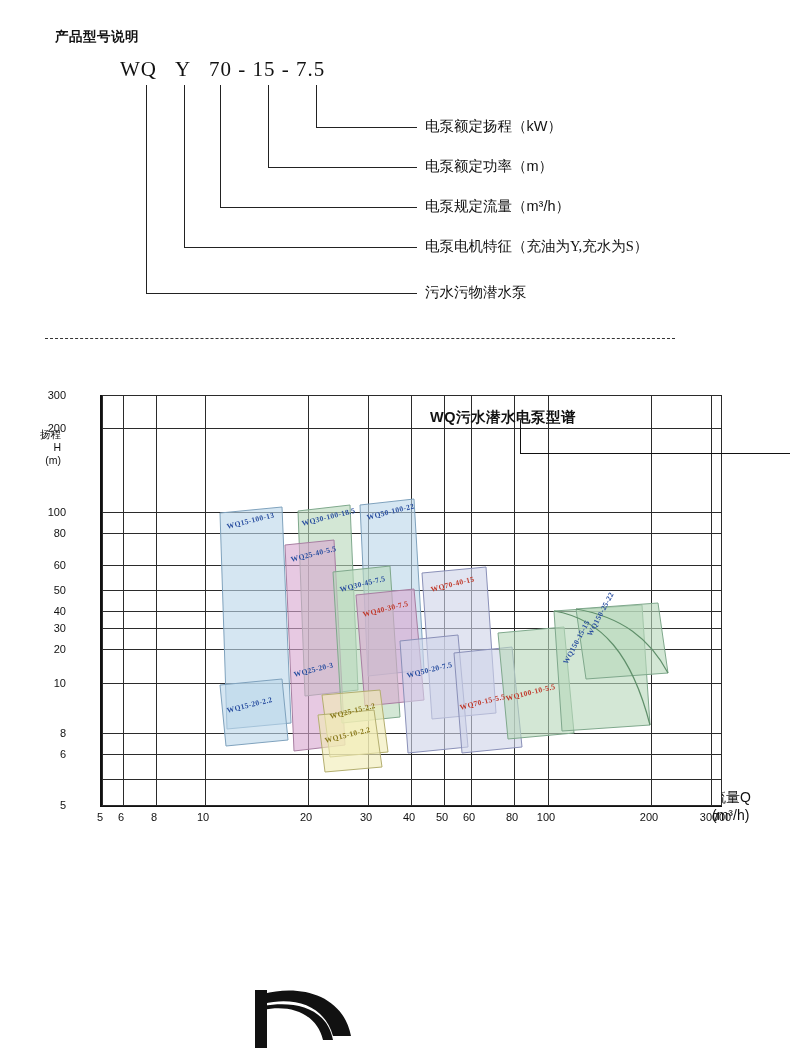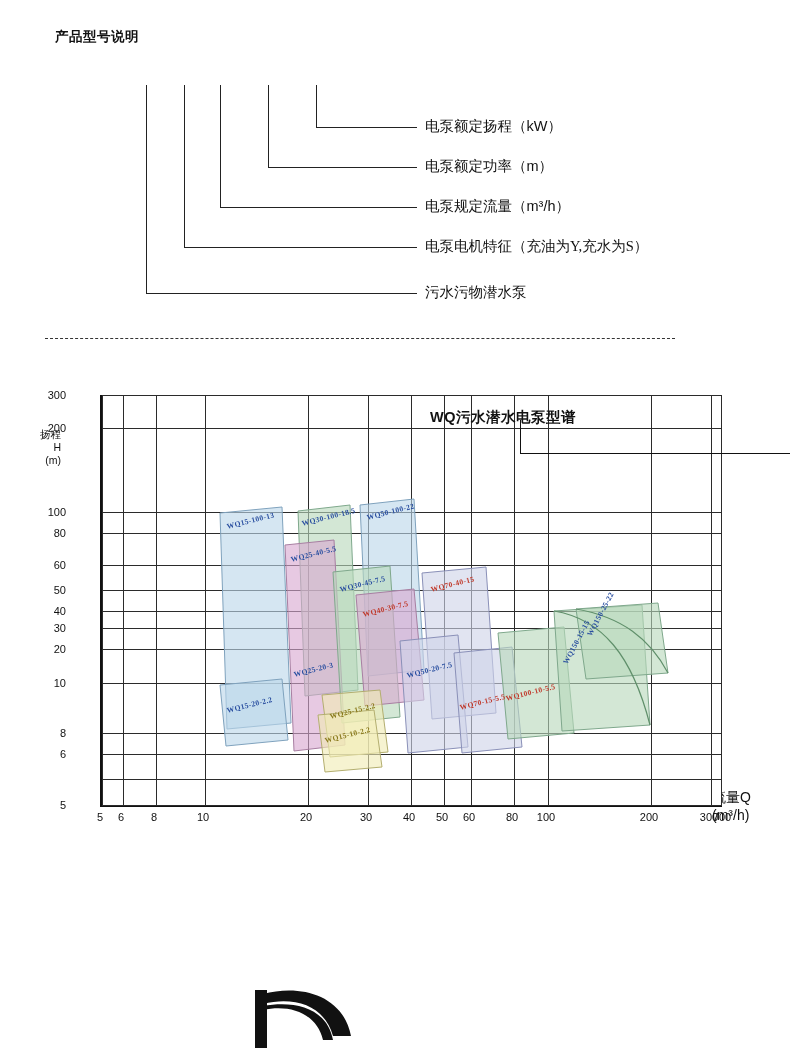--- a/index.html
+++ b/index.html
@@ -167,20 +167,21 @@
     width: 110px; height: 60px;
   }
 </style>
 </head>
 <body>
 
 <div id="model-section">
 
   <div id="model-title">产品型号说明</div>
 
+  <div id="code-line">WQ   Y   70 - 15 - 7.5</div>
 
   <div class="leader" style="left:316px; top:85px; width:100px; height:42px;"></div>
   <div class="leader-label" style="left:425px; top:119px;">电泵额定扬程（kW）</div>
 
   <div class="leader" style="left:268px; top:85px; width:148px; height:82px;"></div>
   <div class="leader-label" style="left:425px; top:159px;">电泵额定功率（m）</div>
 
   <div class="leader" style="left:220px; top:85px; width:196px; height:122px;"></div>
   <div class="leader-label" style="left:425px; top:199px;">电泵规定流量（m³/h）</div>
 

